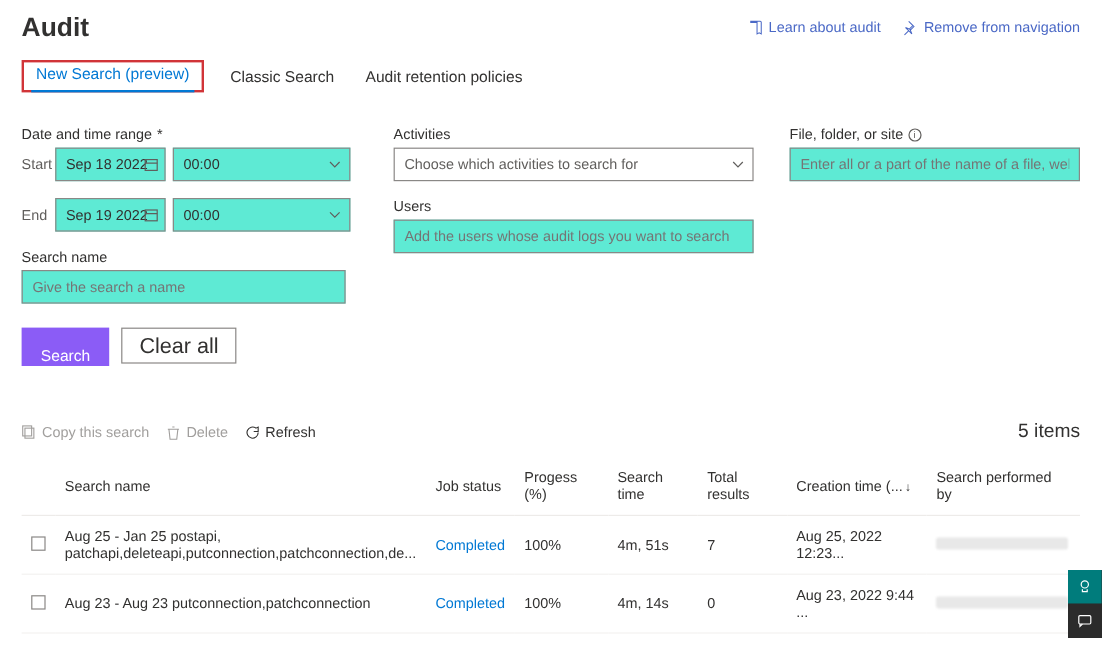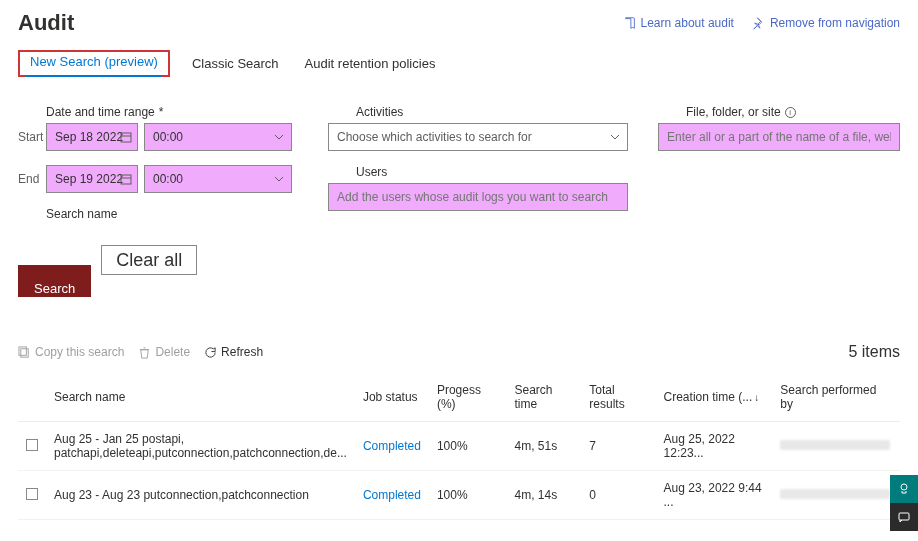--- a/index.html
+++ b/index.html
@@ -15,39 +15,39 @@
   .tab { padding: 6px 4px; font-size: 13px; color: #323130; cursor: pointer; }
   .tab.active { color: #0078d4; border-bottom: 2px solid #0078d4; }
   .tab-highlight { border: 2px solid #d13438; padding: 2px 6px; display: inline-block; }
 
   .form-grid { display: flex; gap: 30px; margin-bottom: 20px; }
   .col { display: flex; flex-direction: column; gap: 14px; }
   .col1 { width: 280px; }
   .col2 { width: 300px; }
   .col3 { flex: 1; }
 
-  .field-label { font-size: 12px; color: #323130; margin-bottom: 4px; display: flex; align-items: center; gap: 4px; margin-left: 28px; }
+  .field-label { font-size: 12px; color: #323130; margin-bottom: 4px; display: flex; align-items: center; gap: 4px; }
   .req::after { content: " *"; color: #323130; }
 
   .row { display: flex; gap: 6px; align-items: center; }
   .row .rl { font-size: 12px; width: 22px; color: #605e5c; }
-  .input, .select, .date-input { border: 1px solid #8a8886; background: #f0abfc; color: #323130; height: 28px; padding: 0 8px; font-size: 12px; }
+  .input, .select, .date-input { border: 1px solid #8a8886; background: #5eead4; color: #323130; height: 28px; padding: 0 8px; font-size: 12px; }
   .date-input { width: 92px; }
   .date-wrapper { position: relative; display: inline-block; }
   .date-wrapper .calicon { position: absolute; right: 6px; top: 50%; transform: translateY(-50%); width: 12px; height: 12px; color: #605e5c; pointer-events: none; }
   .time-select { width: 148px; position: relative; display: inline-block; }
   .time-select select { width: 100%; appearance: none; padding-right: 20px; }
   .chev { position: absolute; right: 8px; top: 50%; transform: translateY(-50%); pointer-events: none; width: 10px; height: 10px; color: #605e5c; }
   .wide-select { width: 300px; position: relative; }
   .wide-select .select { width: 100%; color: #605e5c; text-align: left; background: #fff; cursor: pointer; display: flex; align-items: center; }
   .file-input { width: 100%; color: #605e5c; }
   .search-name-input { width: 270px; color: #605e5c; }
 
   .btn-row { display: flex; gap: 10px; margin-top: 6px; }
-  .btn-primary { background: #7f1d1d; color: #fff; border: none; height: 30px; padding: 16px 16px; font-size: 13px; cursor: pointer; margin-top: 20px; }
+  .btn-primary { background: #8b5cf6; color: #fff; border: none; height: 30px; padding: 16px 16px; font-size: 13px; cursor: pointer; }
   .btn-secondary { background: #fff; color: #323130; border: 1px solid #8a8886; height: 30px; padding: 0 14px; font-size: 18px; cursor: pointer; }
 
   .toolbar-row { display: flex; justify-content: space-between; align-items: center; margin-top: 40px; padding: 6px 0; }
   .toolbar-left { display: flex; gap: 14px; align-items: center; }
   .tool-item { display: flex; align-items: center; gap: 4px; color: #a19f9d; font-size: 12px; cursor: default; }
   .tool-item.enabled { color: #323130; cursor: pointer; }
   .tool-item svg { width: 13px; height: 13px; }
   .count { font-size: 16px; color: #323130; }
 
   table { width: 100%; border-collapse: collapse; margin-top: 6px; }
@@ -130,20 +130,21 @@
           <span class="time-select">
             <select class="input"><option>00:00</option></select>
             <svg class="chev" viewBox="0 0 10 10">
                 <path d="M1 3l4 4 4-4" fill="none" stroke="currentColor"></path>
               </svg>
           </span>
         </div>
       </div>
       <div>
         <div class="field-label">Search name</div>
+        <input class="input search-name-input" placeholder="Give the search a name" style="">
       </div>
       <div class="btn-row">
         <button class="btn-primary">Search</button>
         <button class="btn-secondary">Clear all</button>
       </div>
     </div>
 
     <div class="col col2">
       <div>
         <div class="field-label">Activities</div>

